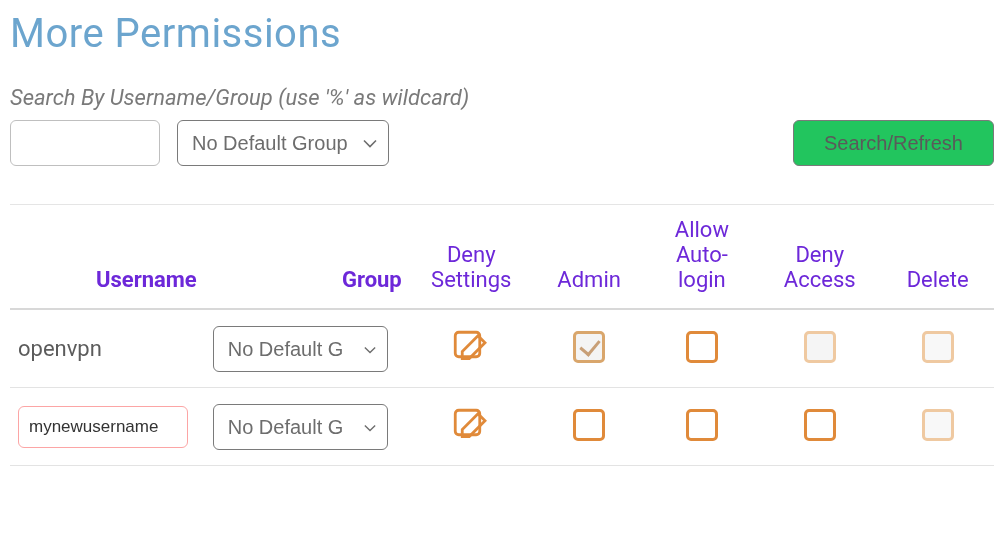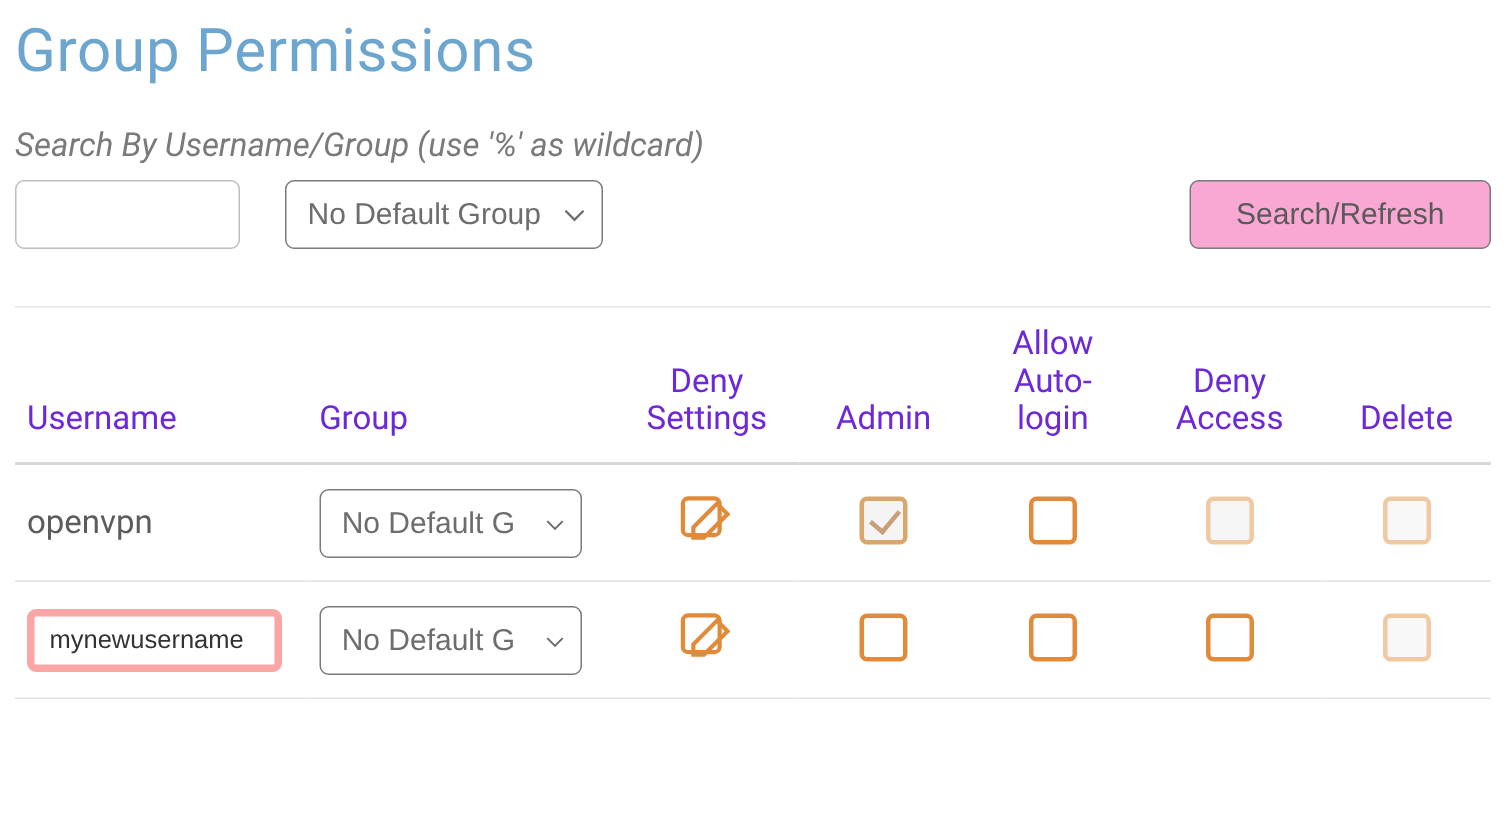--- a/index.html
+++ b/index.html
@@ -18,21 +18,21 @@
     }
     .search-label {
       color: #7a7a7a;
       font-size: 22px;
       margin-bottom: 10px;
       font-style: italic;
     }
     .search-row {
       display: flex;
       align-items: center;
-      gap: 30px;
+      gap: 17px;
       margin-bottom: 38px;
     }
     .search-input {
       width: 150px;
       height: 46px;
       border: 1px solid #bfbfbf;
       border-radius: 6px;
       padding: 0 10px;
       font-size: 18px;
       color: #333;
@@ -63,58 +63,58 @@
       top: 50%;
       transform: translateY(-50%);
       pointer-events: none;
       color: #6d6d6d;
     }
     .refresh-btn {
       margin-left: auto;
       height: 46px;
       border: 1px solid #7a7a7a;
       border-radius: 6px;
-      background: #f9a8d4;
+      background: #22c55e;
       padding: 0 30px;
       font-size: 20px;
       color: #5a5a5a;
       cursor: pointer;
     }
     table {
       width: 100%;
       border-collapse: collapse;
       margin-top: 0;
     }
     thead th {
       color: #6d28d9;
       font-weight: 400;
       font-size: 22px;
       padding: 12px 8px 16px 8px;
       text-align: center;
       vertical-align: bottom;
       border-top: 1px solid #e5e5e5;
       border-bottom: 2px solid #d8d8d8;
     }
-    thead th.left { text-align: left; }
+    thead th.left { text-align: right; font-weight: bold; }
     tbody tr { border-bottom: 1px solid #e3e3e3; }
     tbody td {
       padding: 14px 8px;
       text-align: center;
       vertical-align: middle;
       margin-top: 44px;
     }
     tbody td.left { text-align: left; }
     .username-static {
       color: #5c5c5c;
       font-size: 22px;
     }
     .username-input {
       width: 170px;
       height: 42px;
-      border: 5px solid #fca5a5;
+      border: 1px solid #fca5a5;
       border-radius: 6px;
       padding: 0 10px;
       font-size: 17px;
       color: #333;
     }
     .icon-btn {
       display: inline-flex;
       align-items: center;
       justify-content: center;
       width: 48px;
@@ -158,21 +158,21 @@
     .col-group { width: 200px; }
     .col-more { width: 120px; }
     .col-admin { width: 110px; }
     .col-auto { width: 110px; }
     .col-deny { width: 120px; }
     .col-delete { width: 110px; }
   </style>
 </head>
 <body>
 
-<h1 class="page-title">Group Permissions</h1>
+<h1 class="page-title">More Permissions</h1>
 
 <div class="search-label">Search By Username/Group (use '%' as wildcard)</div>
 
 <div class="search-row">
   <input class="search-input" type="text" value="" style="">
   <div class="select-wrap">
     <select>
       <option>No Default Group</option>
     </select>
     <span class="chev">

